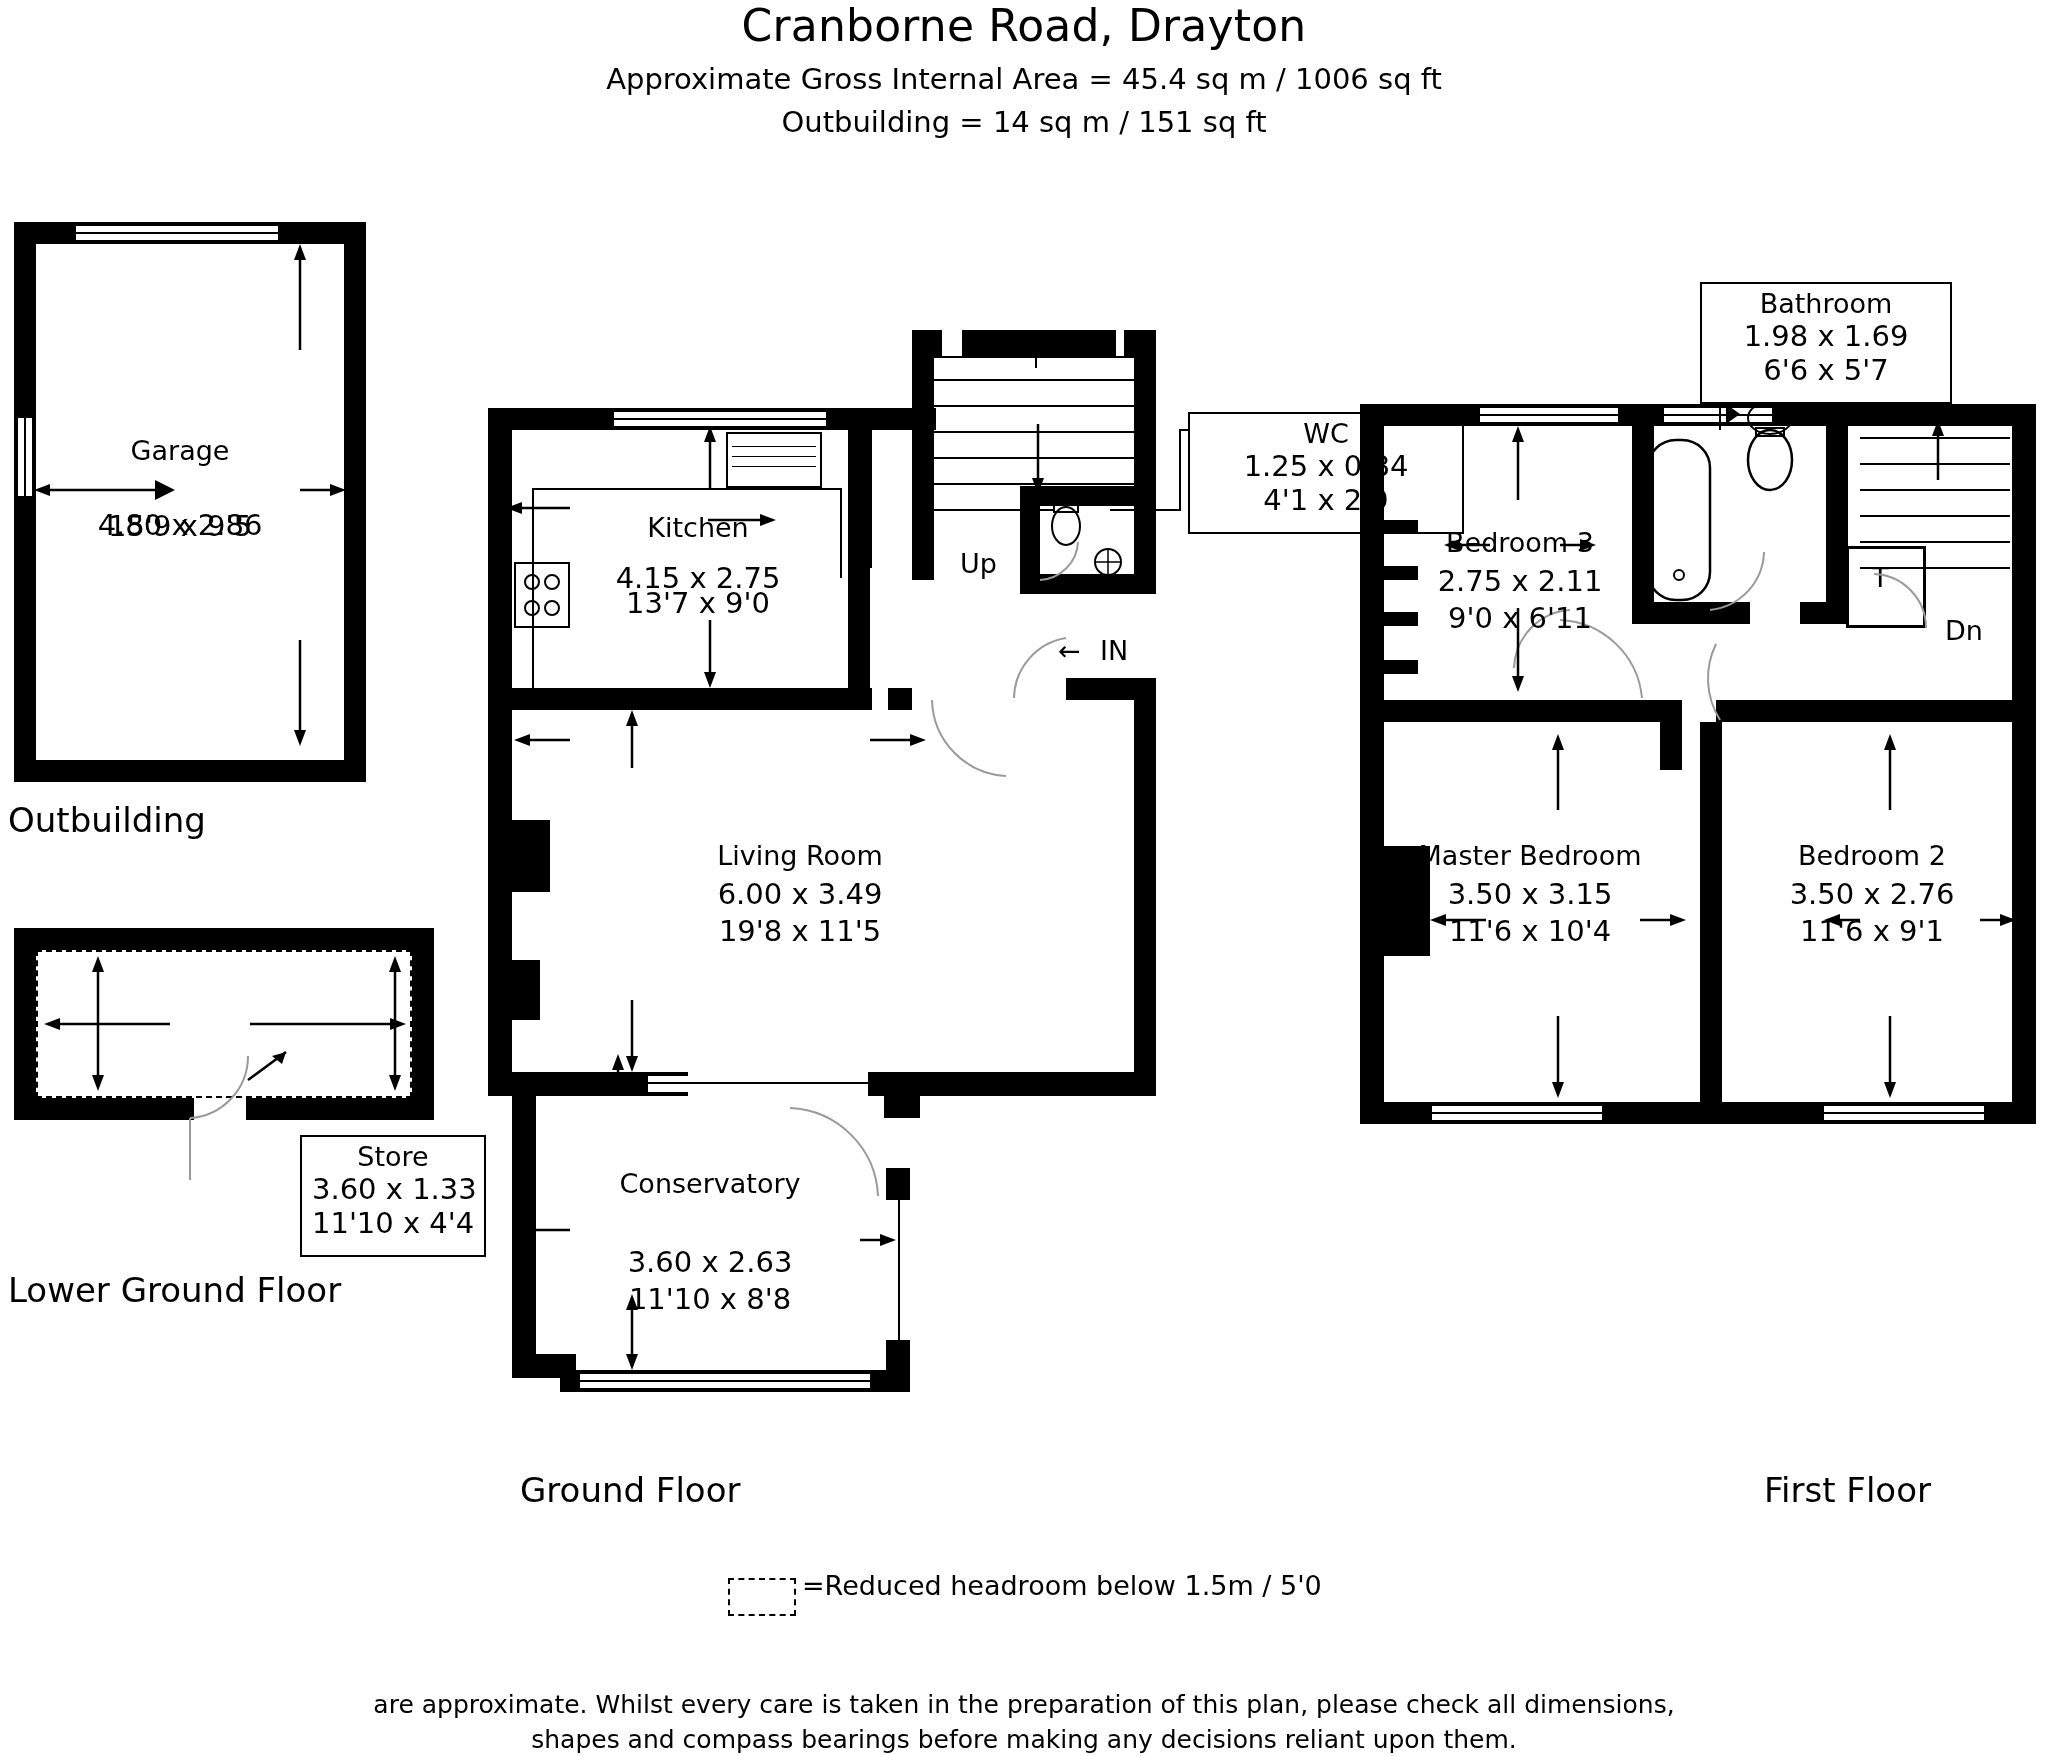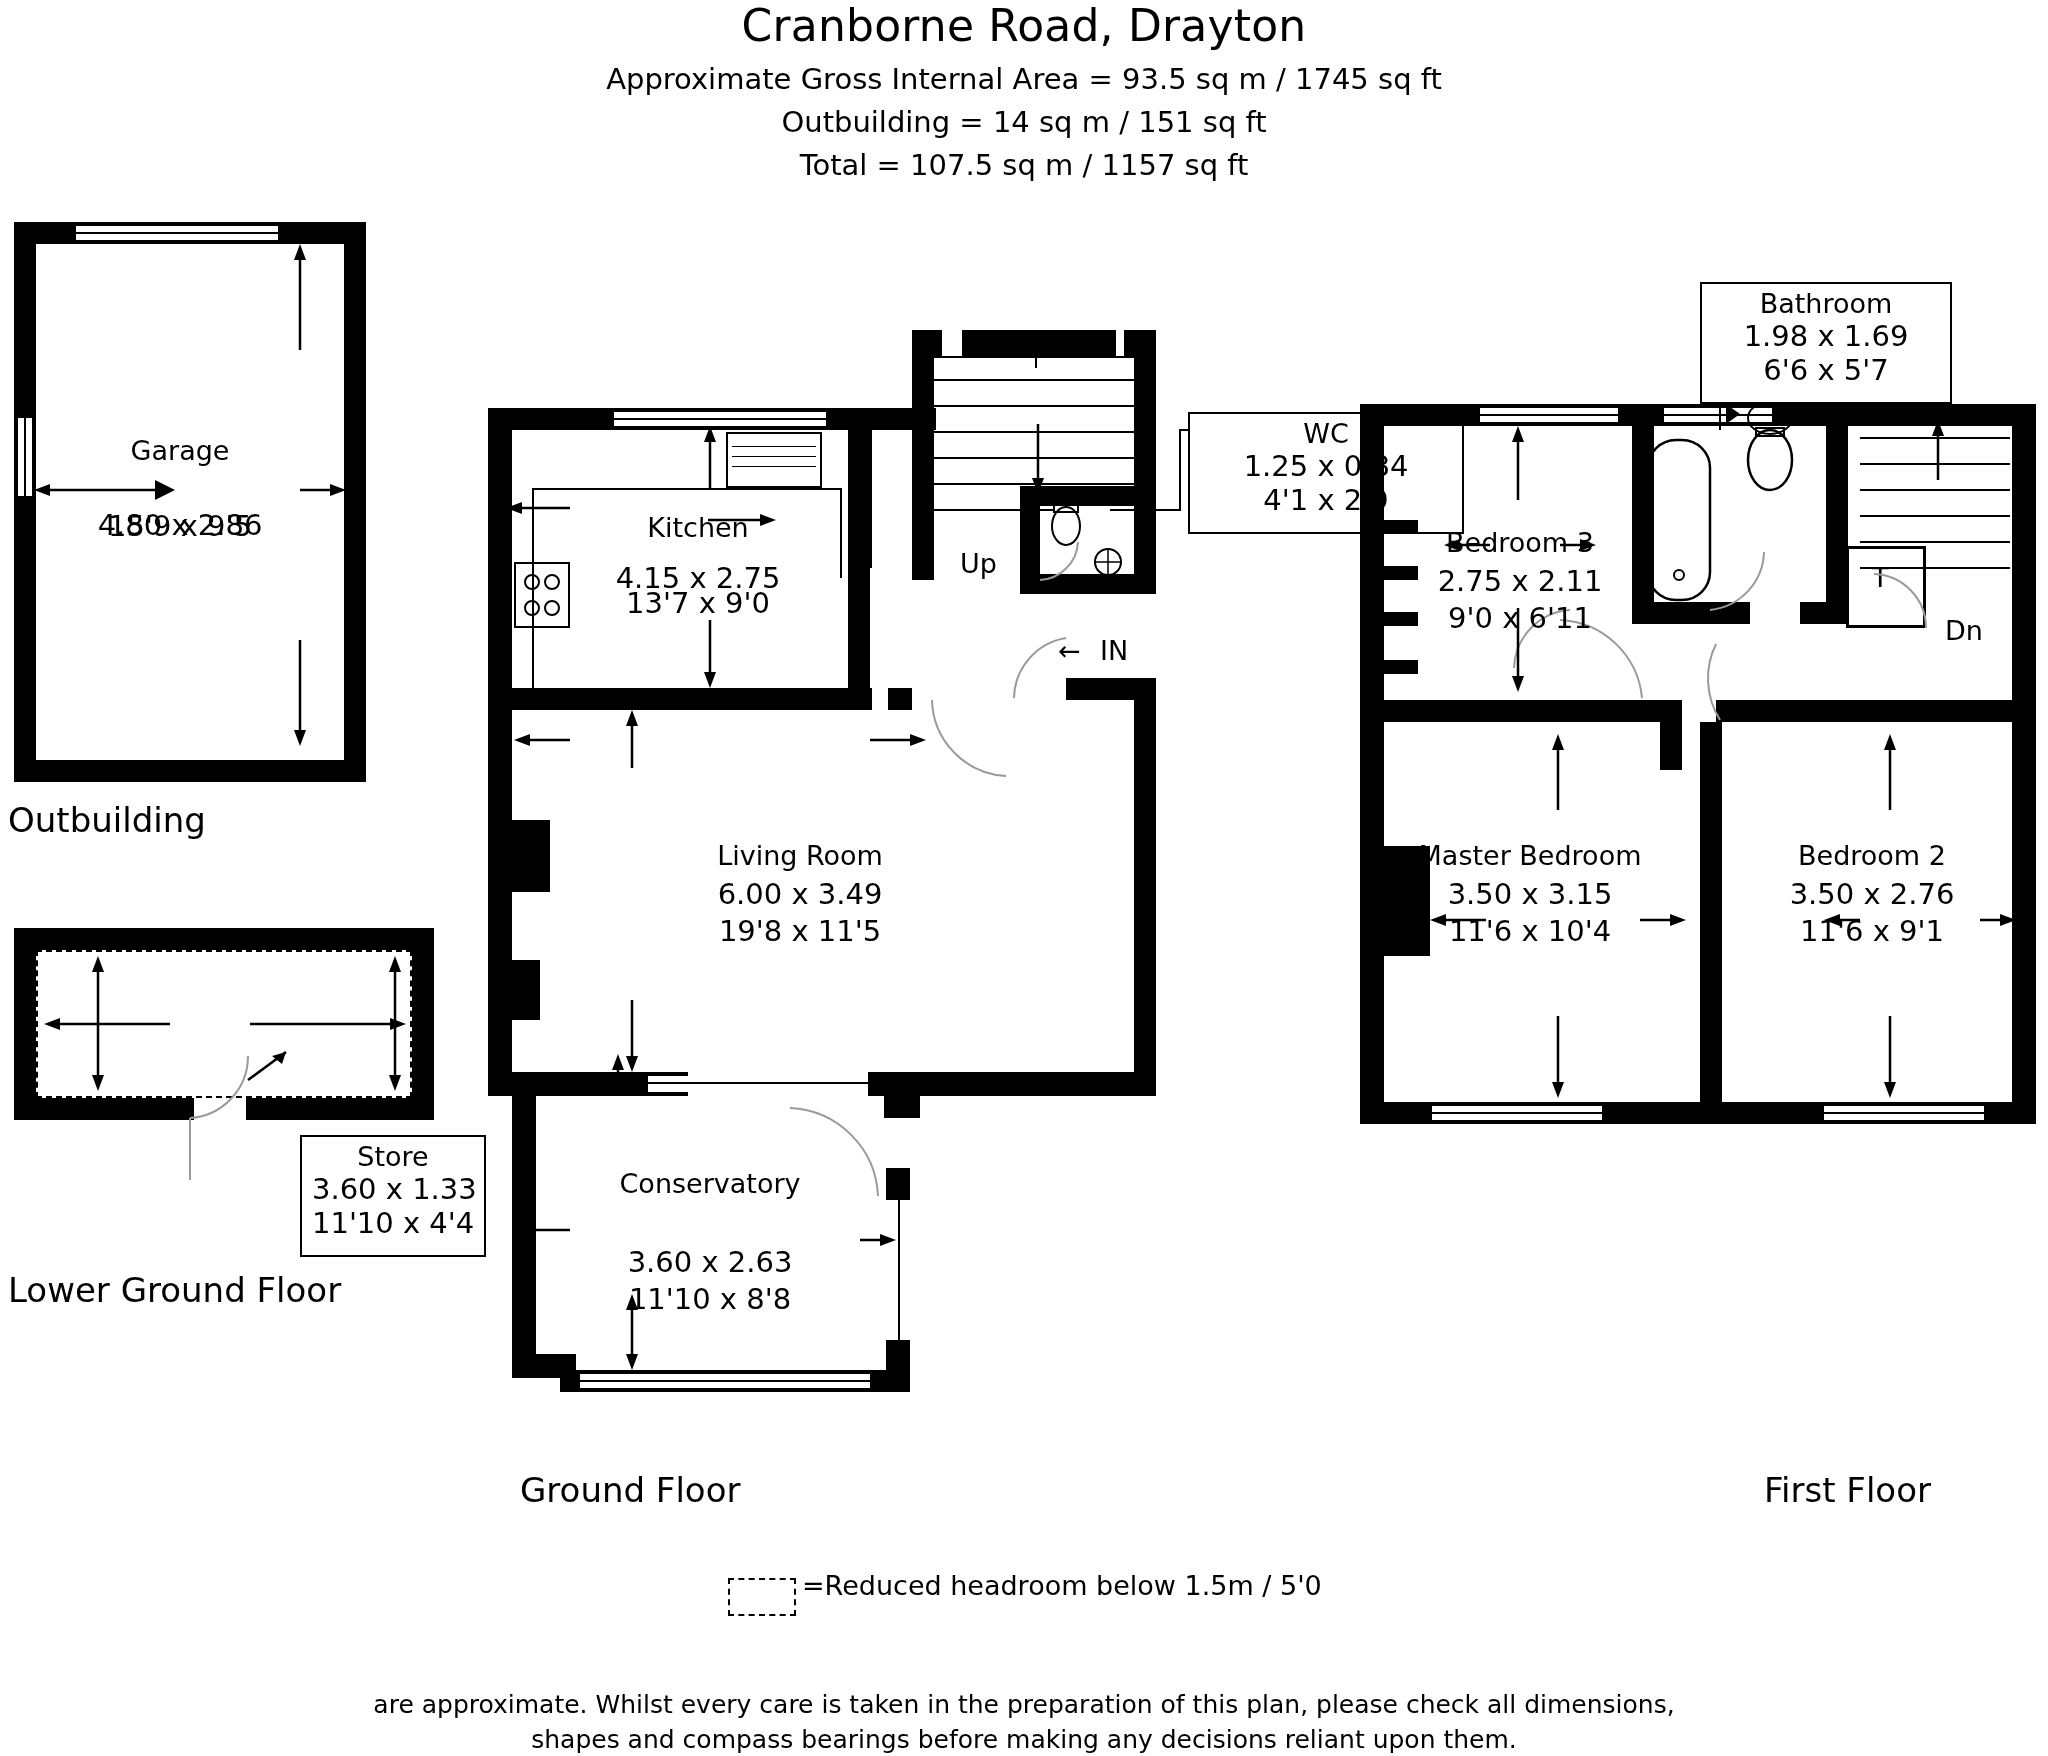--- a/index.html
+++ b/index.html
@@ -53,23 +53,22 @@
   }
   svg { position: absolute; top: 0; left: 0; overflow: visible; }
   .arrowsvg { pointer-events: none; }
 </style>
 </head>
 <body>
 
 <div id="page">
 
   <div class="txt title center" style="left:1024px; top:0px;">Cranborne Road, Drayton</div>
-  <div class="txt subtitle center" style="left:1024px; top:62px;">Approximate Gross Internal Area = 93.5 sq m / 1745 sq ft</div>
+  <div class="txt subtitle center" style="left:1024px; top:62px;">Approximate Gross Internal Area = 45.4 sq m / 1006 sq ft</div>
   <div class="txt subtitle center" style="left:1024px; top:105px;">Outbuilding = 14 sq m / 151 sq ft</div>
-  <div class="txt subtitle center" style="left:1024px; top:148px;">Total = 107.5 sq m / 1157 sq ft</div>
 
   <div>
 
     <div class="wall" style="left:14px; top:222px; width:352px; height:22px;"></div>
     <div class="wall" style="left:14px; top:222px; width:22px; height:560px;"></div>
     <div class="wall" style="left:344px; top:222px; width:22px; height:560px;"></div>
     <div class="wall" style="left:14px; top:760px; width:352px; height:22px;"></div>
 
     <div class="room" style="left:76px; top:226px; width:202px; height:14px;"></div>
     <div class="thinline" style="left:76px; top:232px; width:202px; height:2px;"></div>

